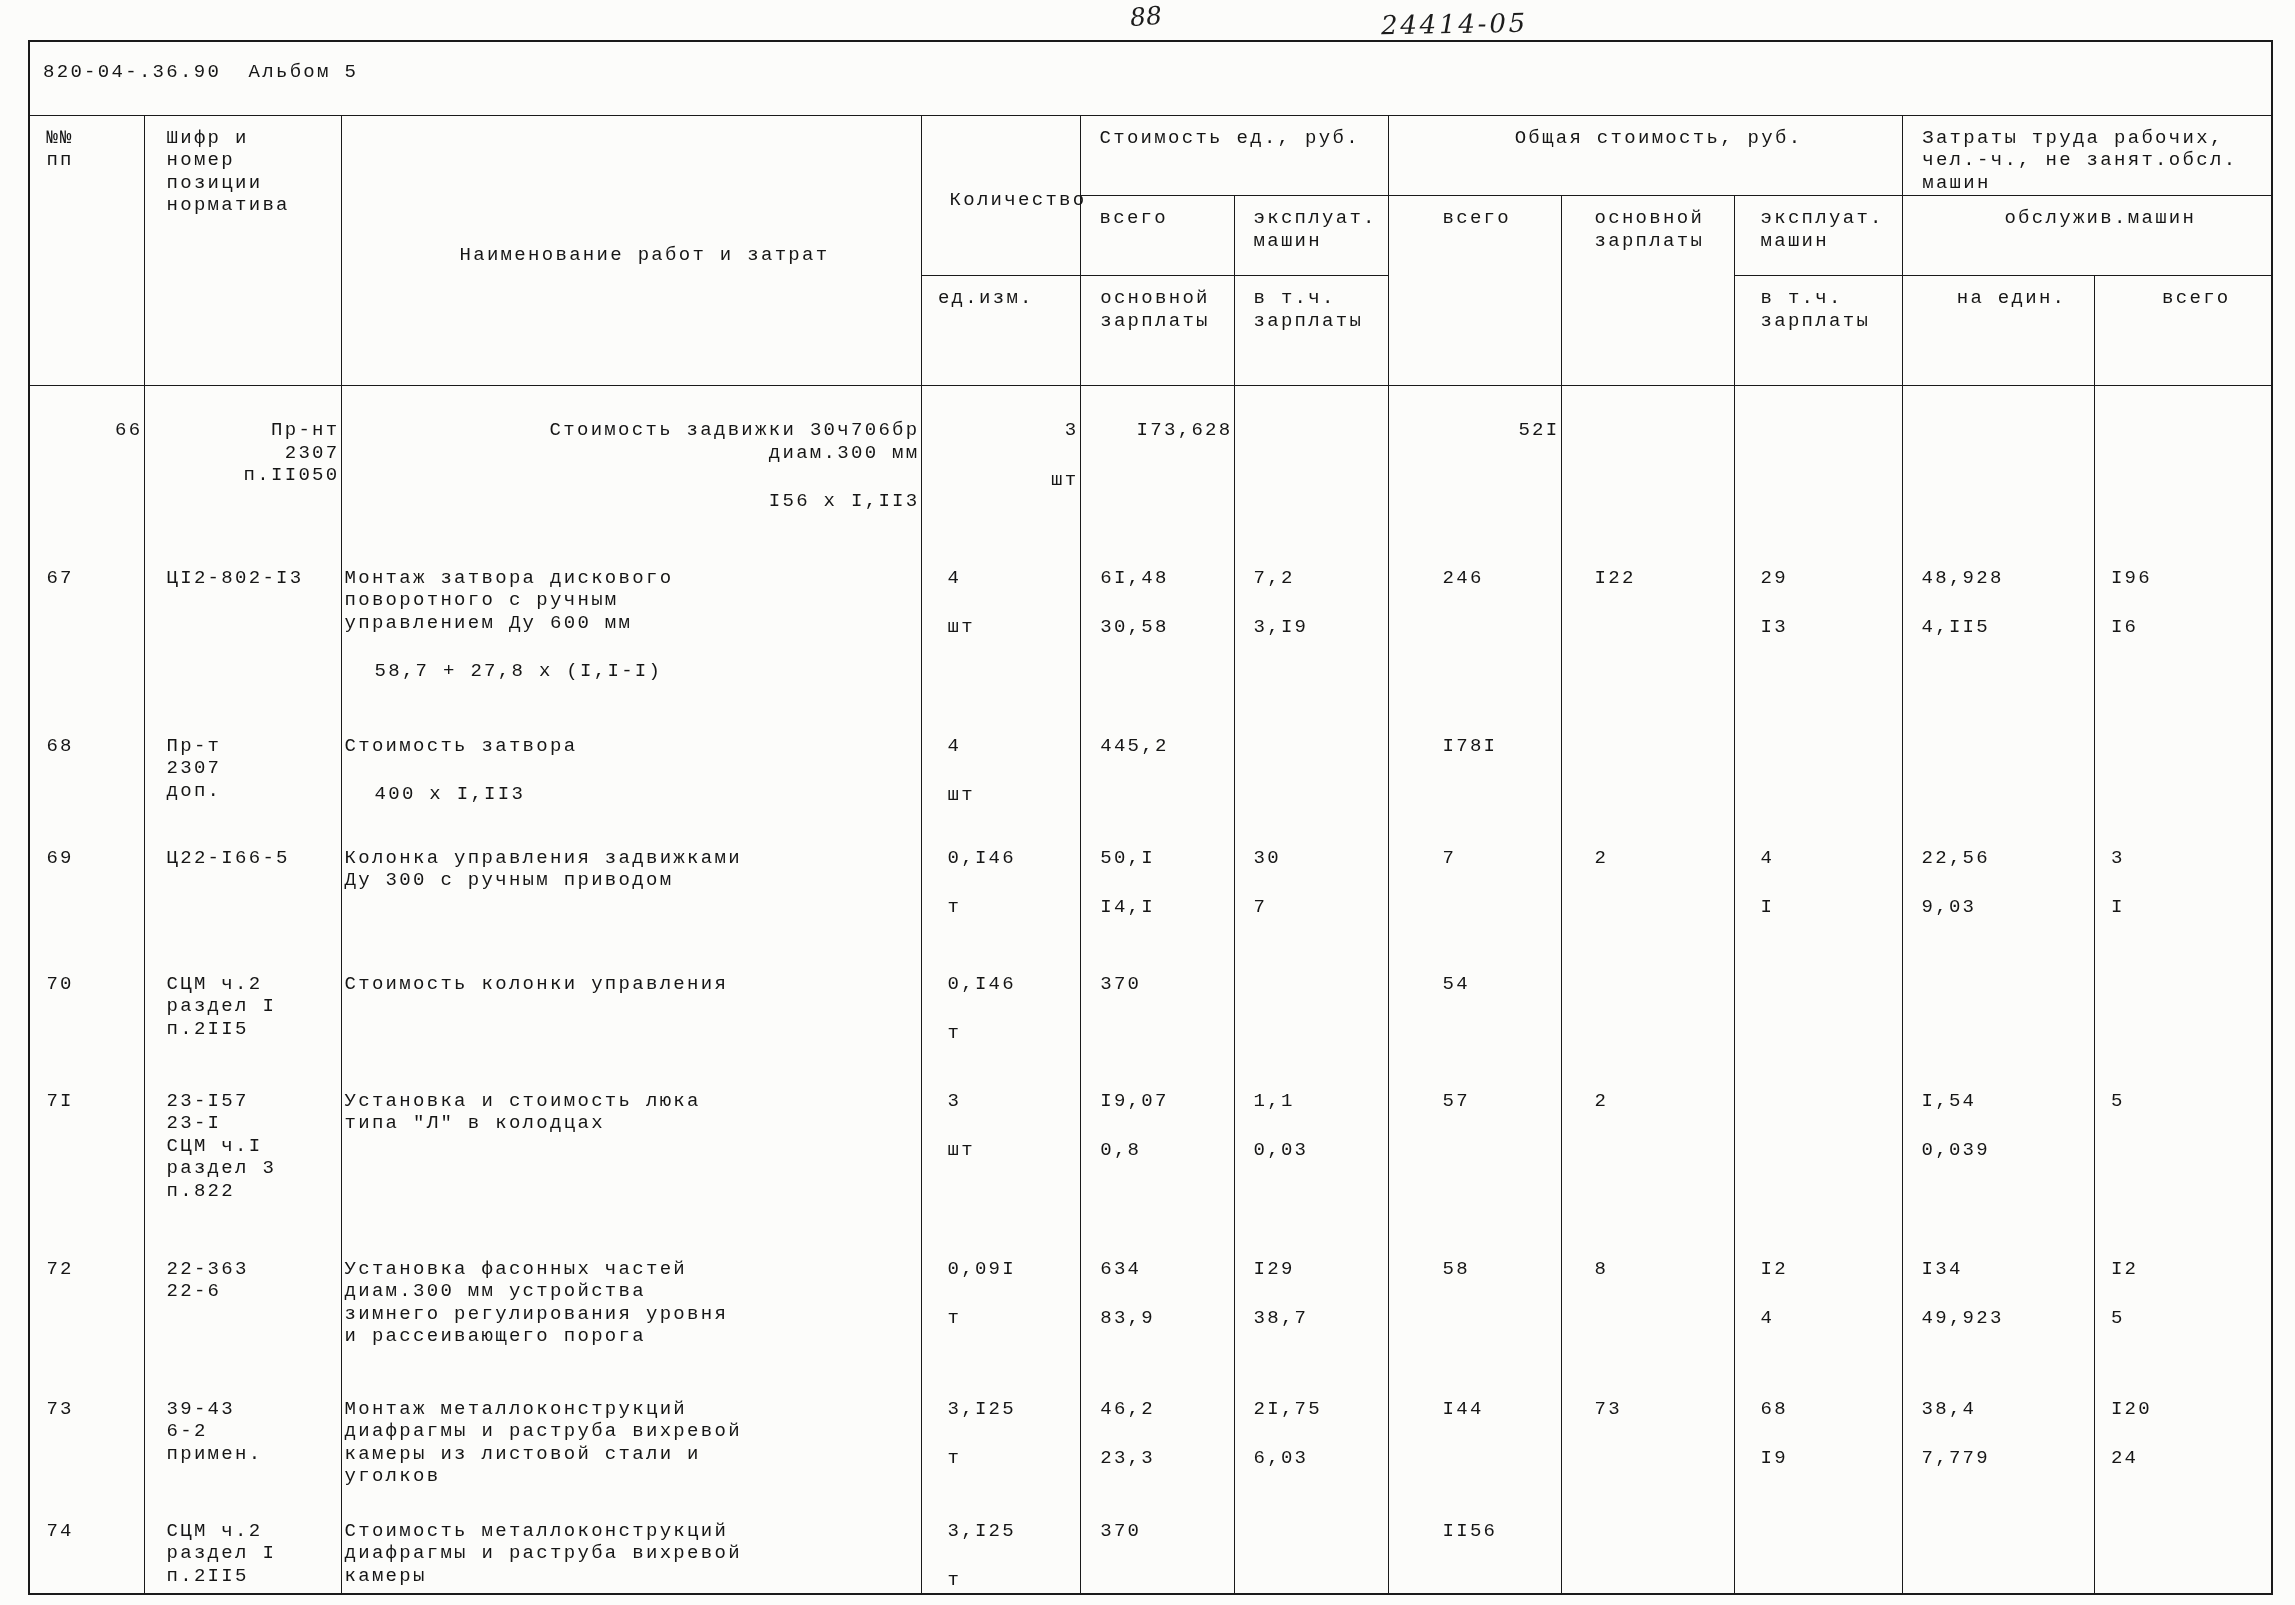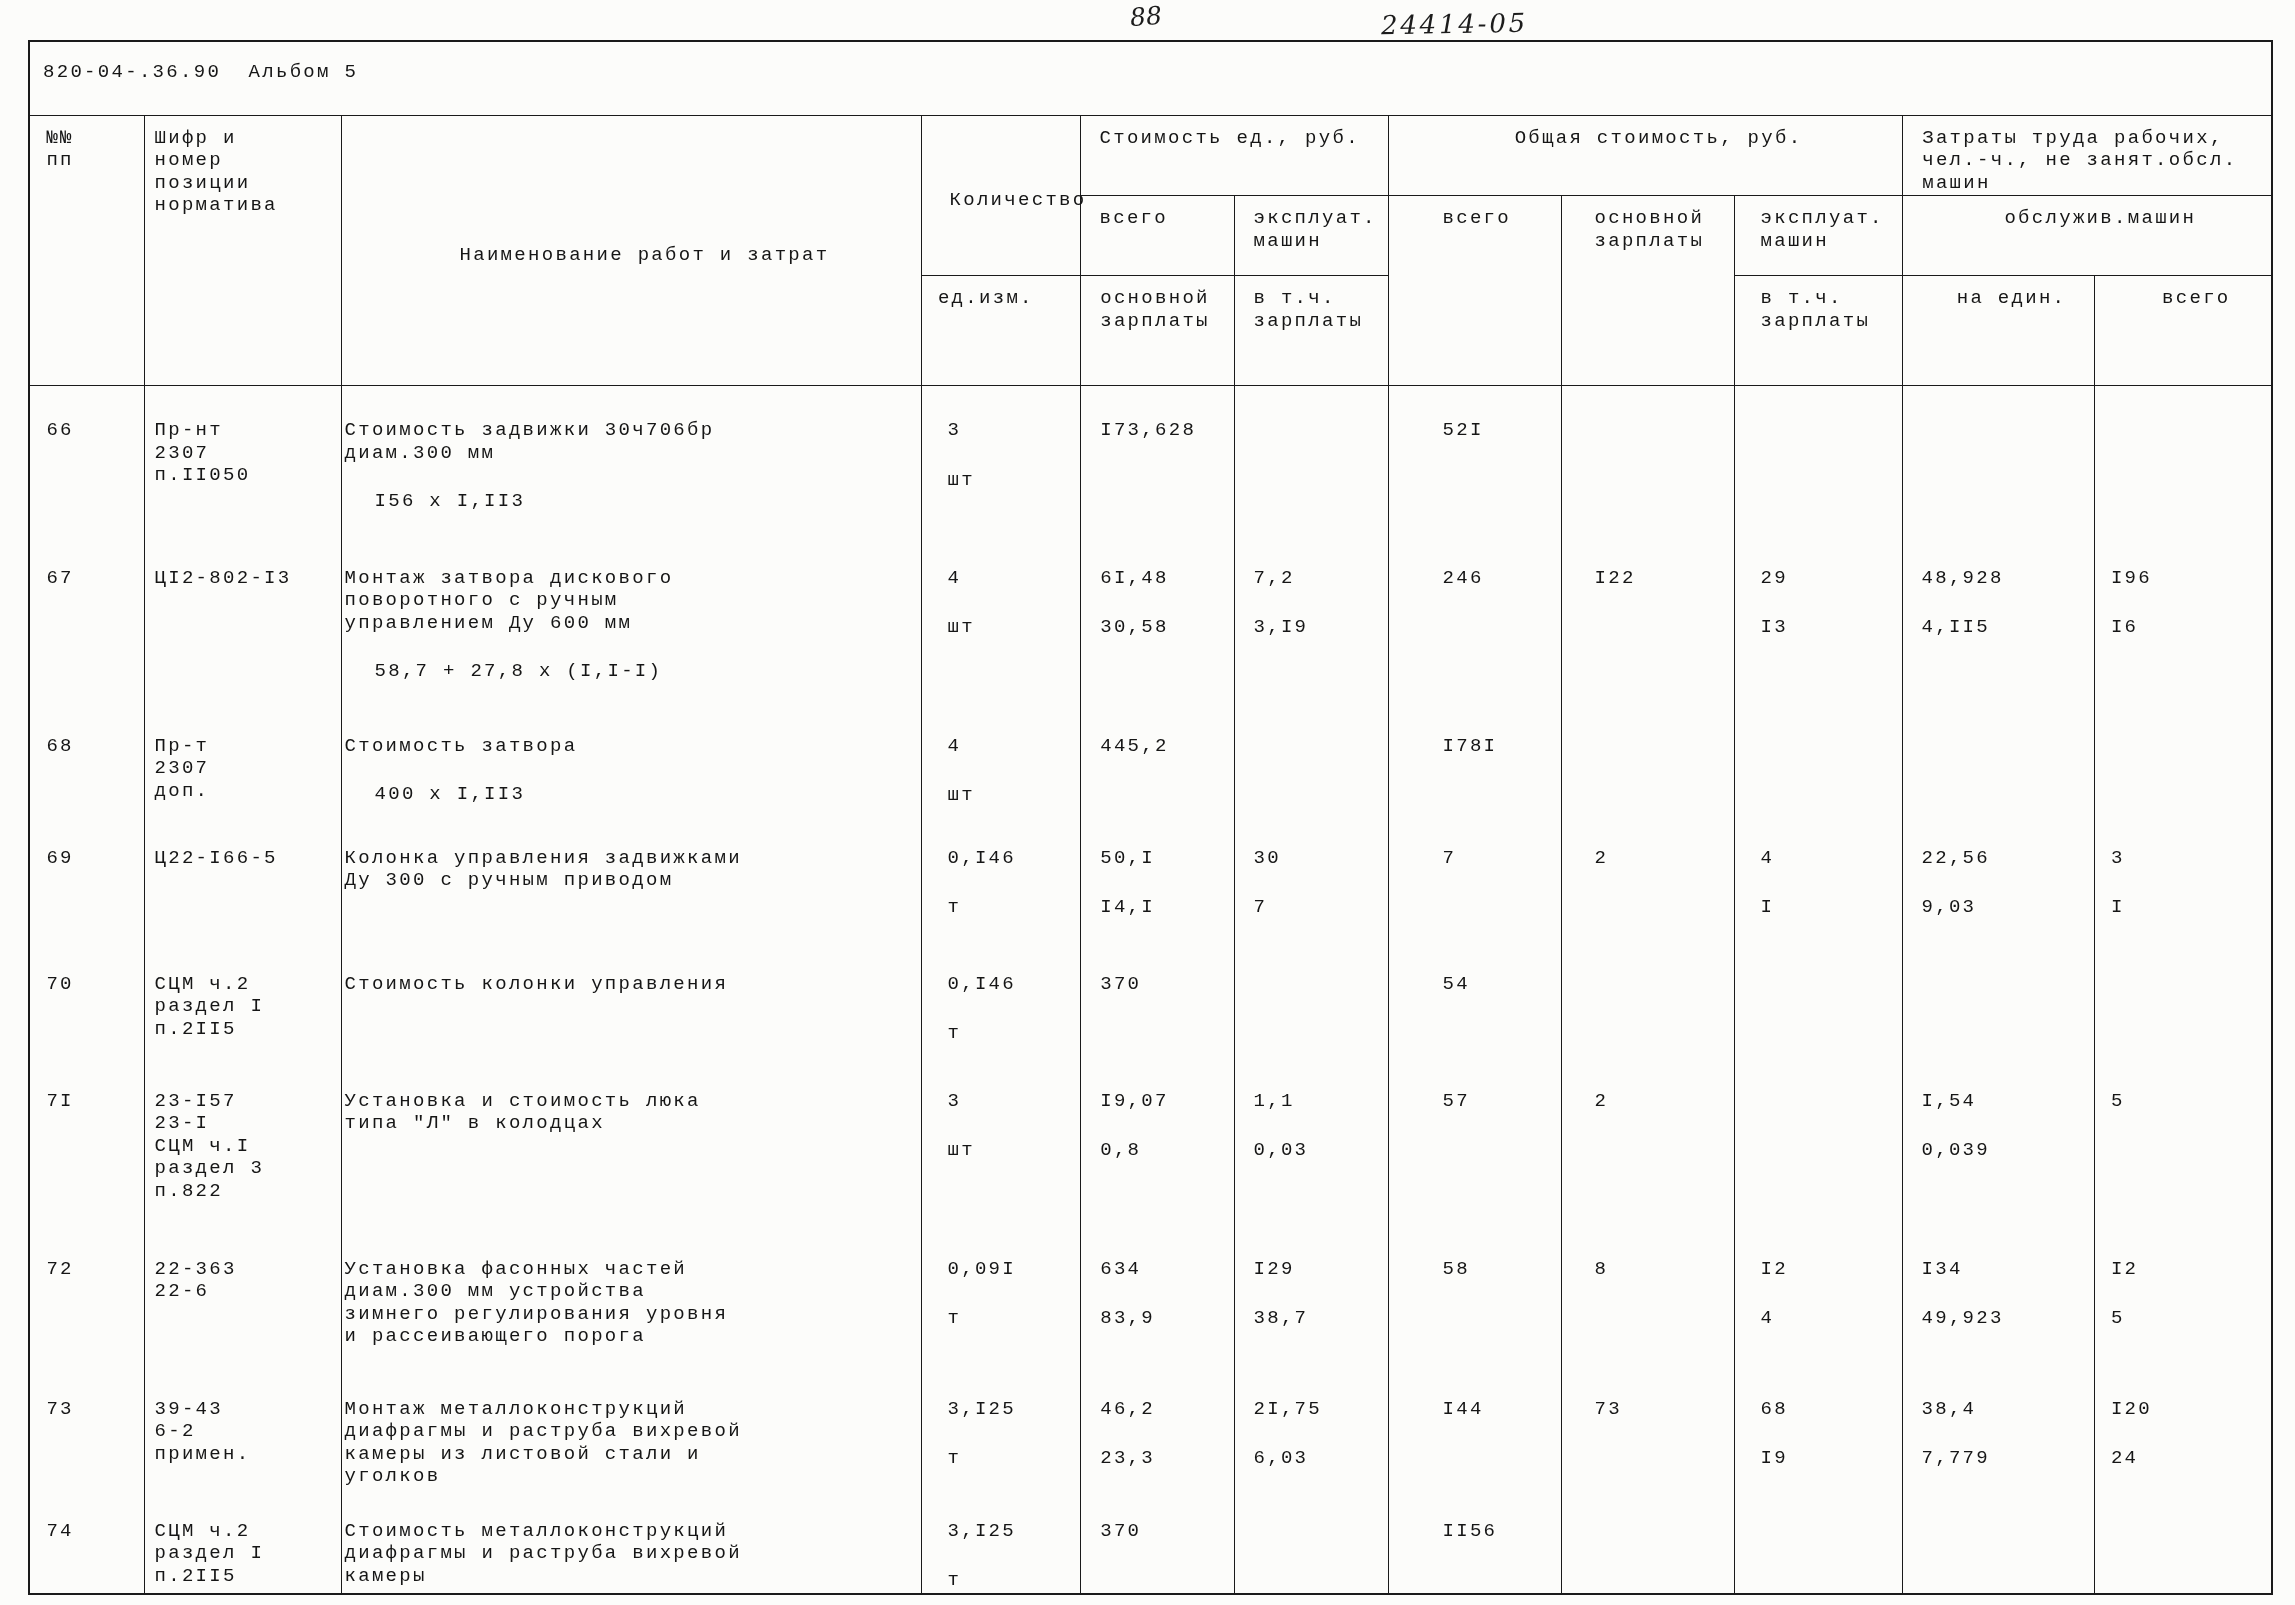--- a/index.html
+++ b/index.html
@@ -32,33 +32,33 @@
   td { vertical-align:top; }
   td.h   { border:1.9px solid #1a1a1a; padding-top:11.2px; }
   td.doc { border:1.9px solid #1a1a1a; padding:19px 0 0 13px; }
   td.b   { border-left:1.9px solid #1a1a1a; border-right:1.9px solid #1a1a1a; padding-top:24px; }
 
   tr.docrow { height:74px; }
   tr.hr1 { height:76px; }
   tr.hr2 { height:80px; }
   tr.hr3 { height:110px; }
   tr.tr0 { height:157px; }
-  tr.tr0 td.b { padding-top:33px; }
+  tr.tr0 td.b { padding-top:33px;text-align:right; }
   tr.tr1 { height:168px; }
   tr.tr2 { height:112px; }
   tr.tr3 { height:126px; }
   tr.tr4 { height:117px; }
   tr.tr5 { height:168px; }
   tr.tr6 { height:140px; }
   tr.tr7 { height:122px; }
   tr.tr8 { height:86px; }
 
   .vmid { vertical-align:middle; padding-top:0; }
   .ctr  { text-align:center;padding-left:28px; }
-  .pl22 { padding-left:10px; }
+  .pl22 { padding-left:22px; }
   .pl28 { padding-left:3px; }
   .pl35 { padding-left:16.4px; }
   .pl42 { padding-left:19.7px; }
   .pl45 { padding-left:19px; }
   .pl55 { padding-left:26px; }
   .pl70 { padding-left:33px; }
   .pl115{ padding-left:54px; }
 </style>
 </head>
 <body>

